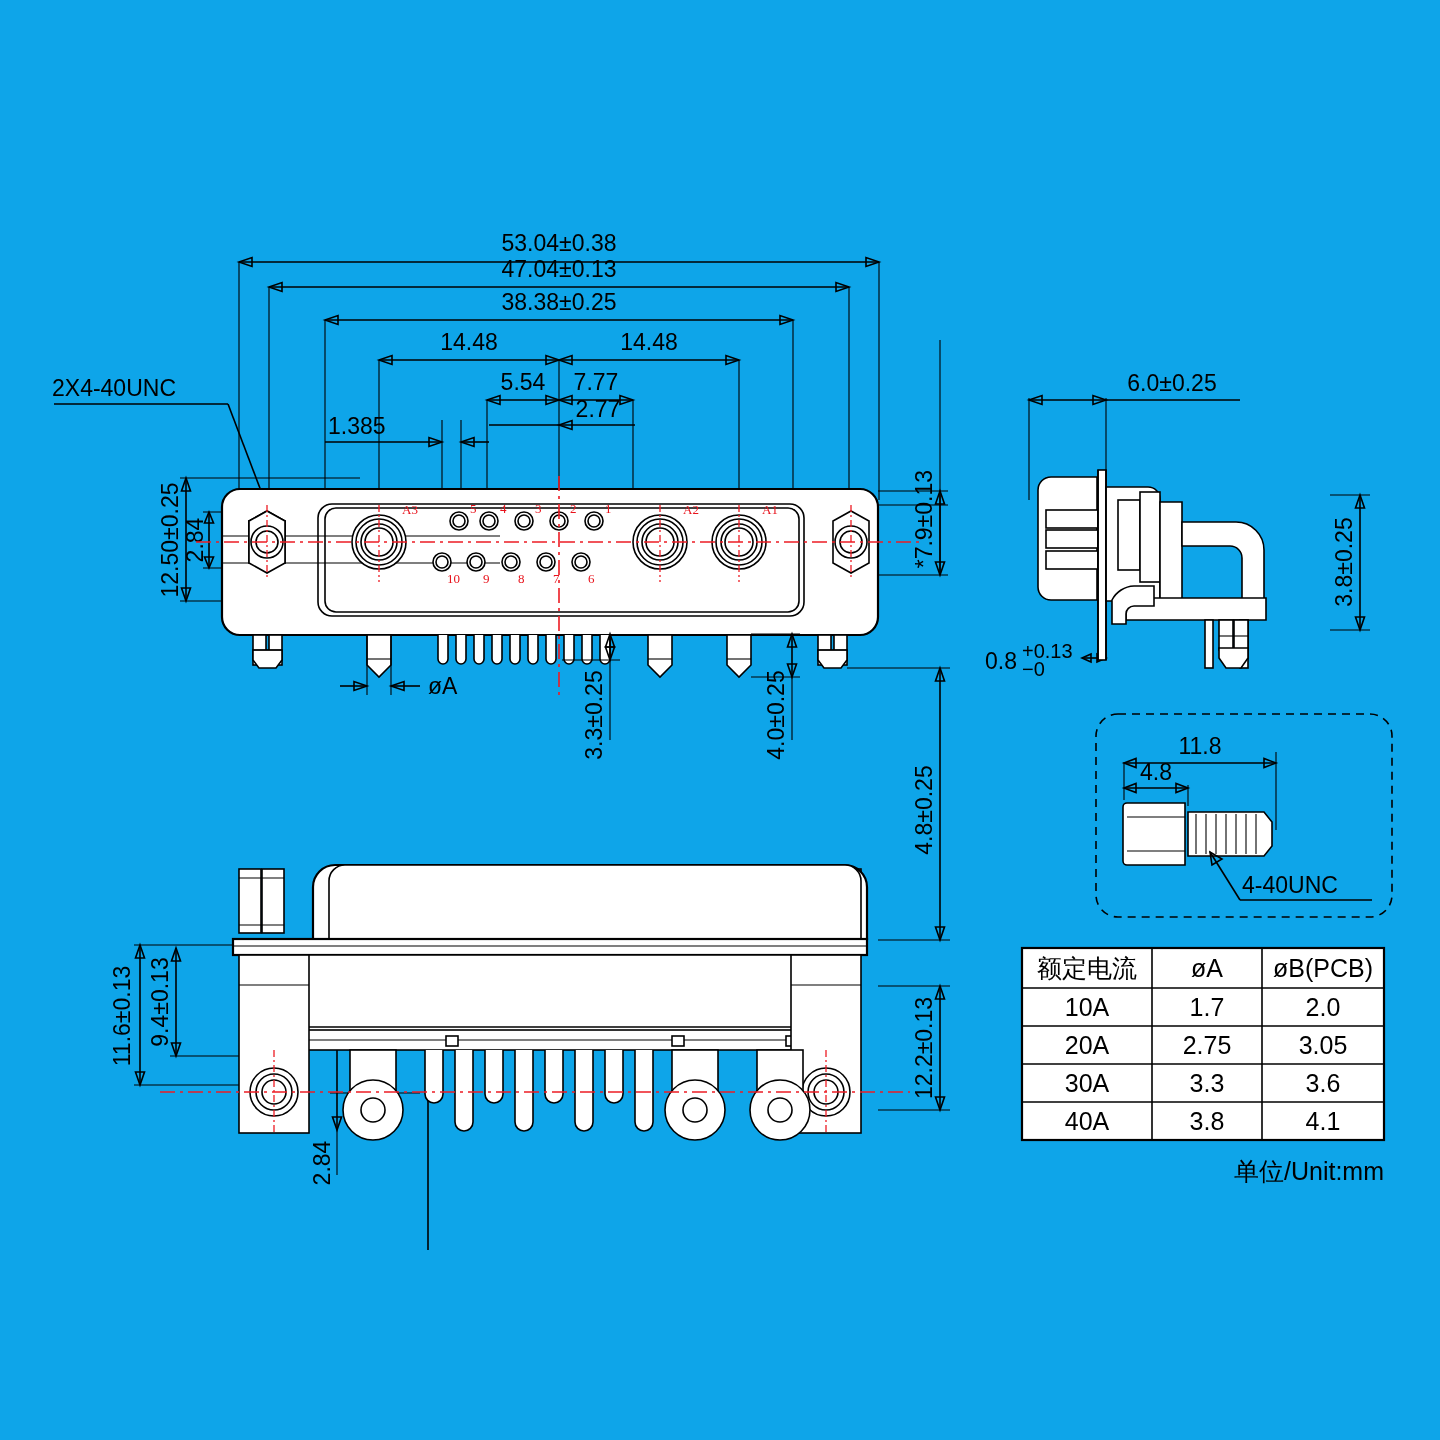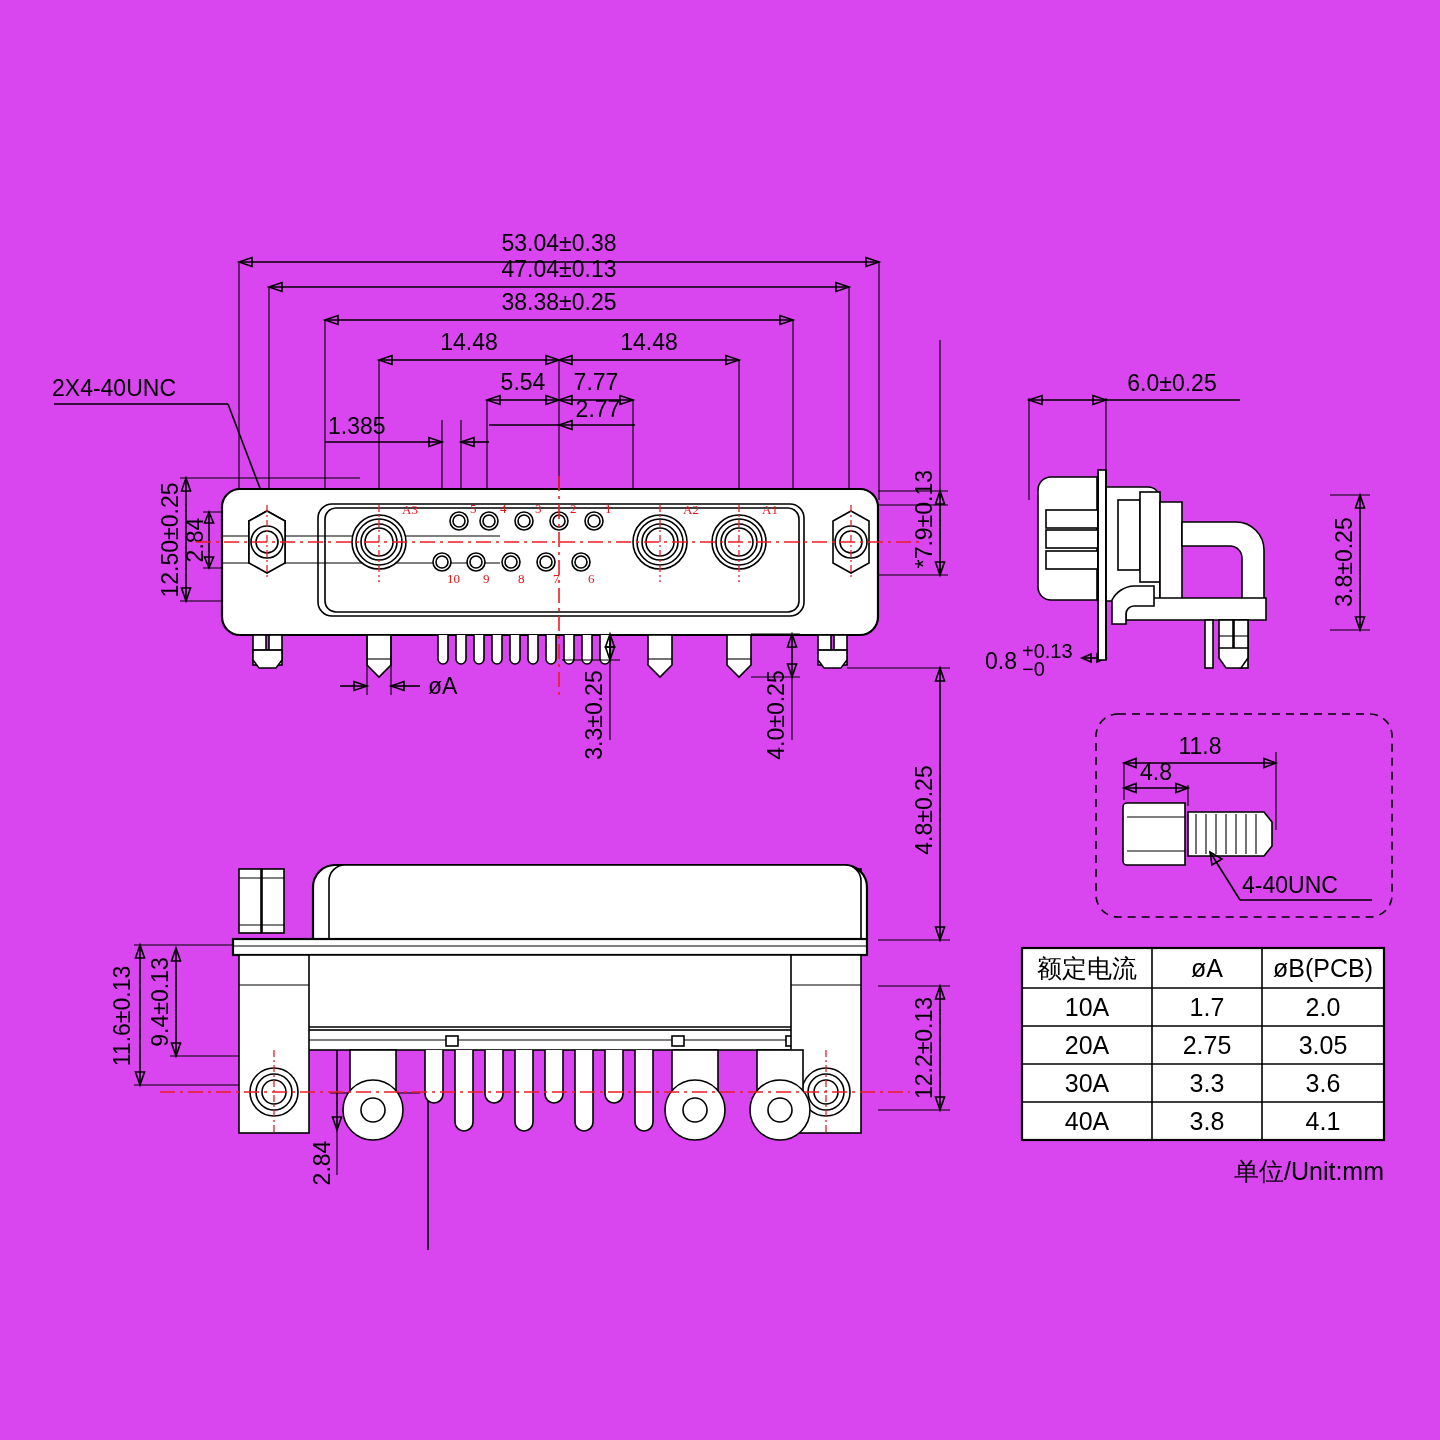--- a/index.html
+++ b/index.html
@@ -1,17 +1,17 @@
 <!DOCTYPE html>
 <html><head>
 <meta charset="utf-8">
 <style>
   html,body{margin:0;padding:0;background:#fff;}
   body{width:1440px;height:1440px;font-family:"Liberation Sans",sans-serif;}
-  #stage{position:relative;width:1440px;height:1440px;overflow:hidden;background:#d946ef;}
+  #stage{position:relative;width:1440px;height:1440px;overflow:hidden;background:#0ea5e9;}
   svg#drawing{position:absolute;left:0;top:0;width:1440px;height:1440px;}
   .dimtxt{font-family:"Liberation Sans",sans-serif;font-size:23px;fill:#000;}
   .dimtxt-sm{font-family:"Liberation Sans",sans-serif;font-size:20px;fill:#000;}
   .pinlbl{font-family:"Liberation Serif",serif;font-size:13px;fill:#e8121b;}
   .pinlbl-b{font-family:"Liberation Serif",serif;font-size:13px;fill:#e8121b;}
   .tbl-txt{font-family:"Liberation Sans",sans-serif;font-size:25px;fill:#000;}
   .wm{font-family:"Liberation Sans",sans-serif;font-size:76px;font-weight:bold;
       fill:#f3aeb0;opacity:.55;font-style:italic;}
   .ln{stroke:#000;fill:none;stroke-width:1.6;}
   .ln-th{stroke:#000;fill:none;stroke-width:2.2;}

